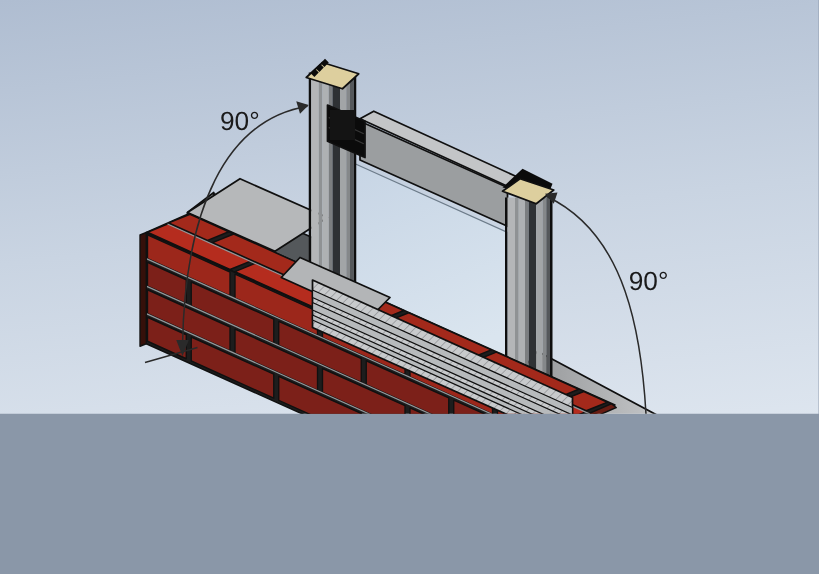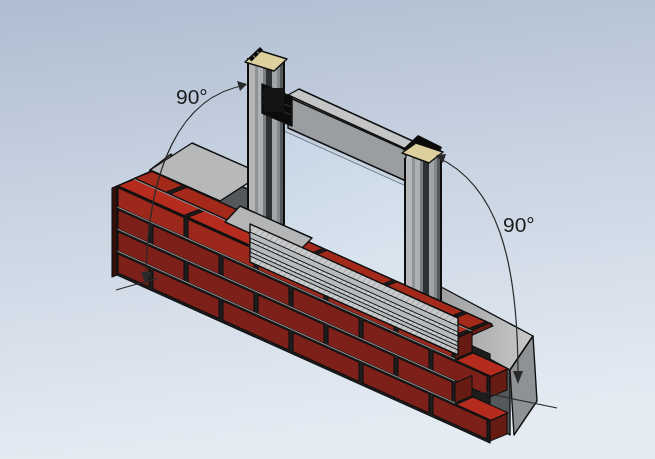--- a/index.html
+++ b/index.html
@@ -1,16 +1,16 @@
 <!DOCTYPE html>
 <html style="--c-bg_top: #afbdd1; --c-bg_mid: #c9d4e2; --c-bg_bottom: #e4ebf3; --c-brick_top: #b52c1e; --c-brick_top_back: #a3291b; --c-brick_front_light: #9c271b; --c-brick_front: #7c2019; --c-brick_end: #671c13; --c-mortar_dark: #1d1d1d; --c-mortar_light: #94979a; --c-timber_top: #b6b8ba; --c-timber_end: #8f9294; --c-timber_front: #54585b; --c-post_light: #b4b6b8; --c-post_mid: #8f9294; --c-post_band: #aeb1b3; --c-post_dark: #2e3134; --c-post_edge: #55585b; --c-cap_beige: #ddcf9e; --c-glass_top: #c7d5e5; --c-glass_bottom: #dae5ef; --c-sill_gray: #c8cacc; --c-hatch_line: #8d9093; --c-board_gray: #b7babc; --c-bracket_black: #0b0b0b; --c-outline: #101010; --c-annotation: #2a2a2a;"><head>
 <meta charset="utf-8">
 <style>
   html,body{margin:0;padding:0;background:#8a97a8;}
-  #stage{position:relative;width:655px;height:459px;overflow:hidden;
+  #stage{position:relative;width:655px;height:331px;overflow:hidden;
          font-family:"Liberation Sans", sans-serif;}
   svg{display:block;}
   .outl{stroke:var(--c-outline,#101010);stroke-width:1.4;stroke-linejoin:round;}
   .thin{stroke:var(--c-outline,#101010);stroke-width:1;stroke-linejoin:round;}
   .anno{stroke:var(--c-annotation,#2a2a2a);stroke-width:1.2;fill:none;}
   .anno-fill{fill:var(--c-annotation,#2a2a2a);stroke:none;}
   .lbl{fill:#1a1a1a;font-size:21px;font-family:"Liberation Sans",sans-serif;}
   .st-bg0{stop-color:var(--c-bg_top,#b0bdd0);}
   .st-bg1{stop-color:var(--c-bg_mid,#c9d4e2);}
   .st-bg2{stop-color:var(--c-bg_bottom,#e4ebf3);}

